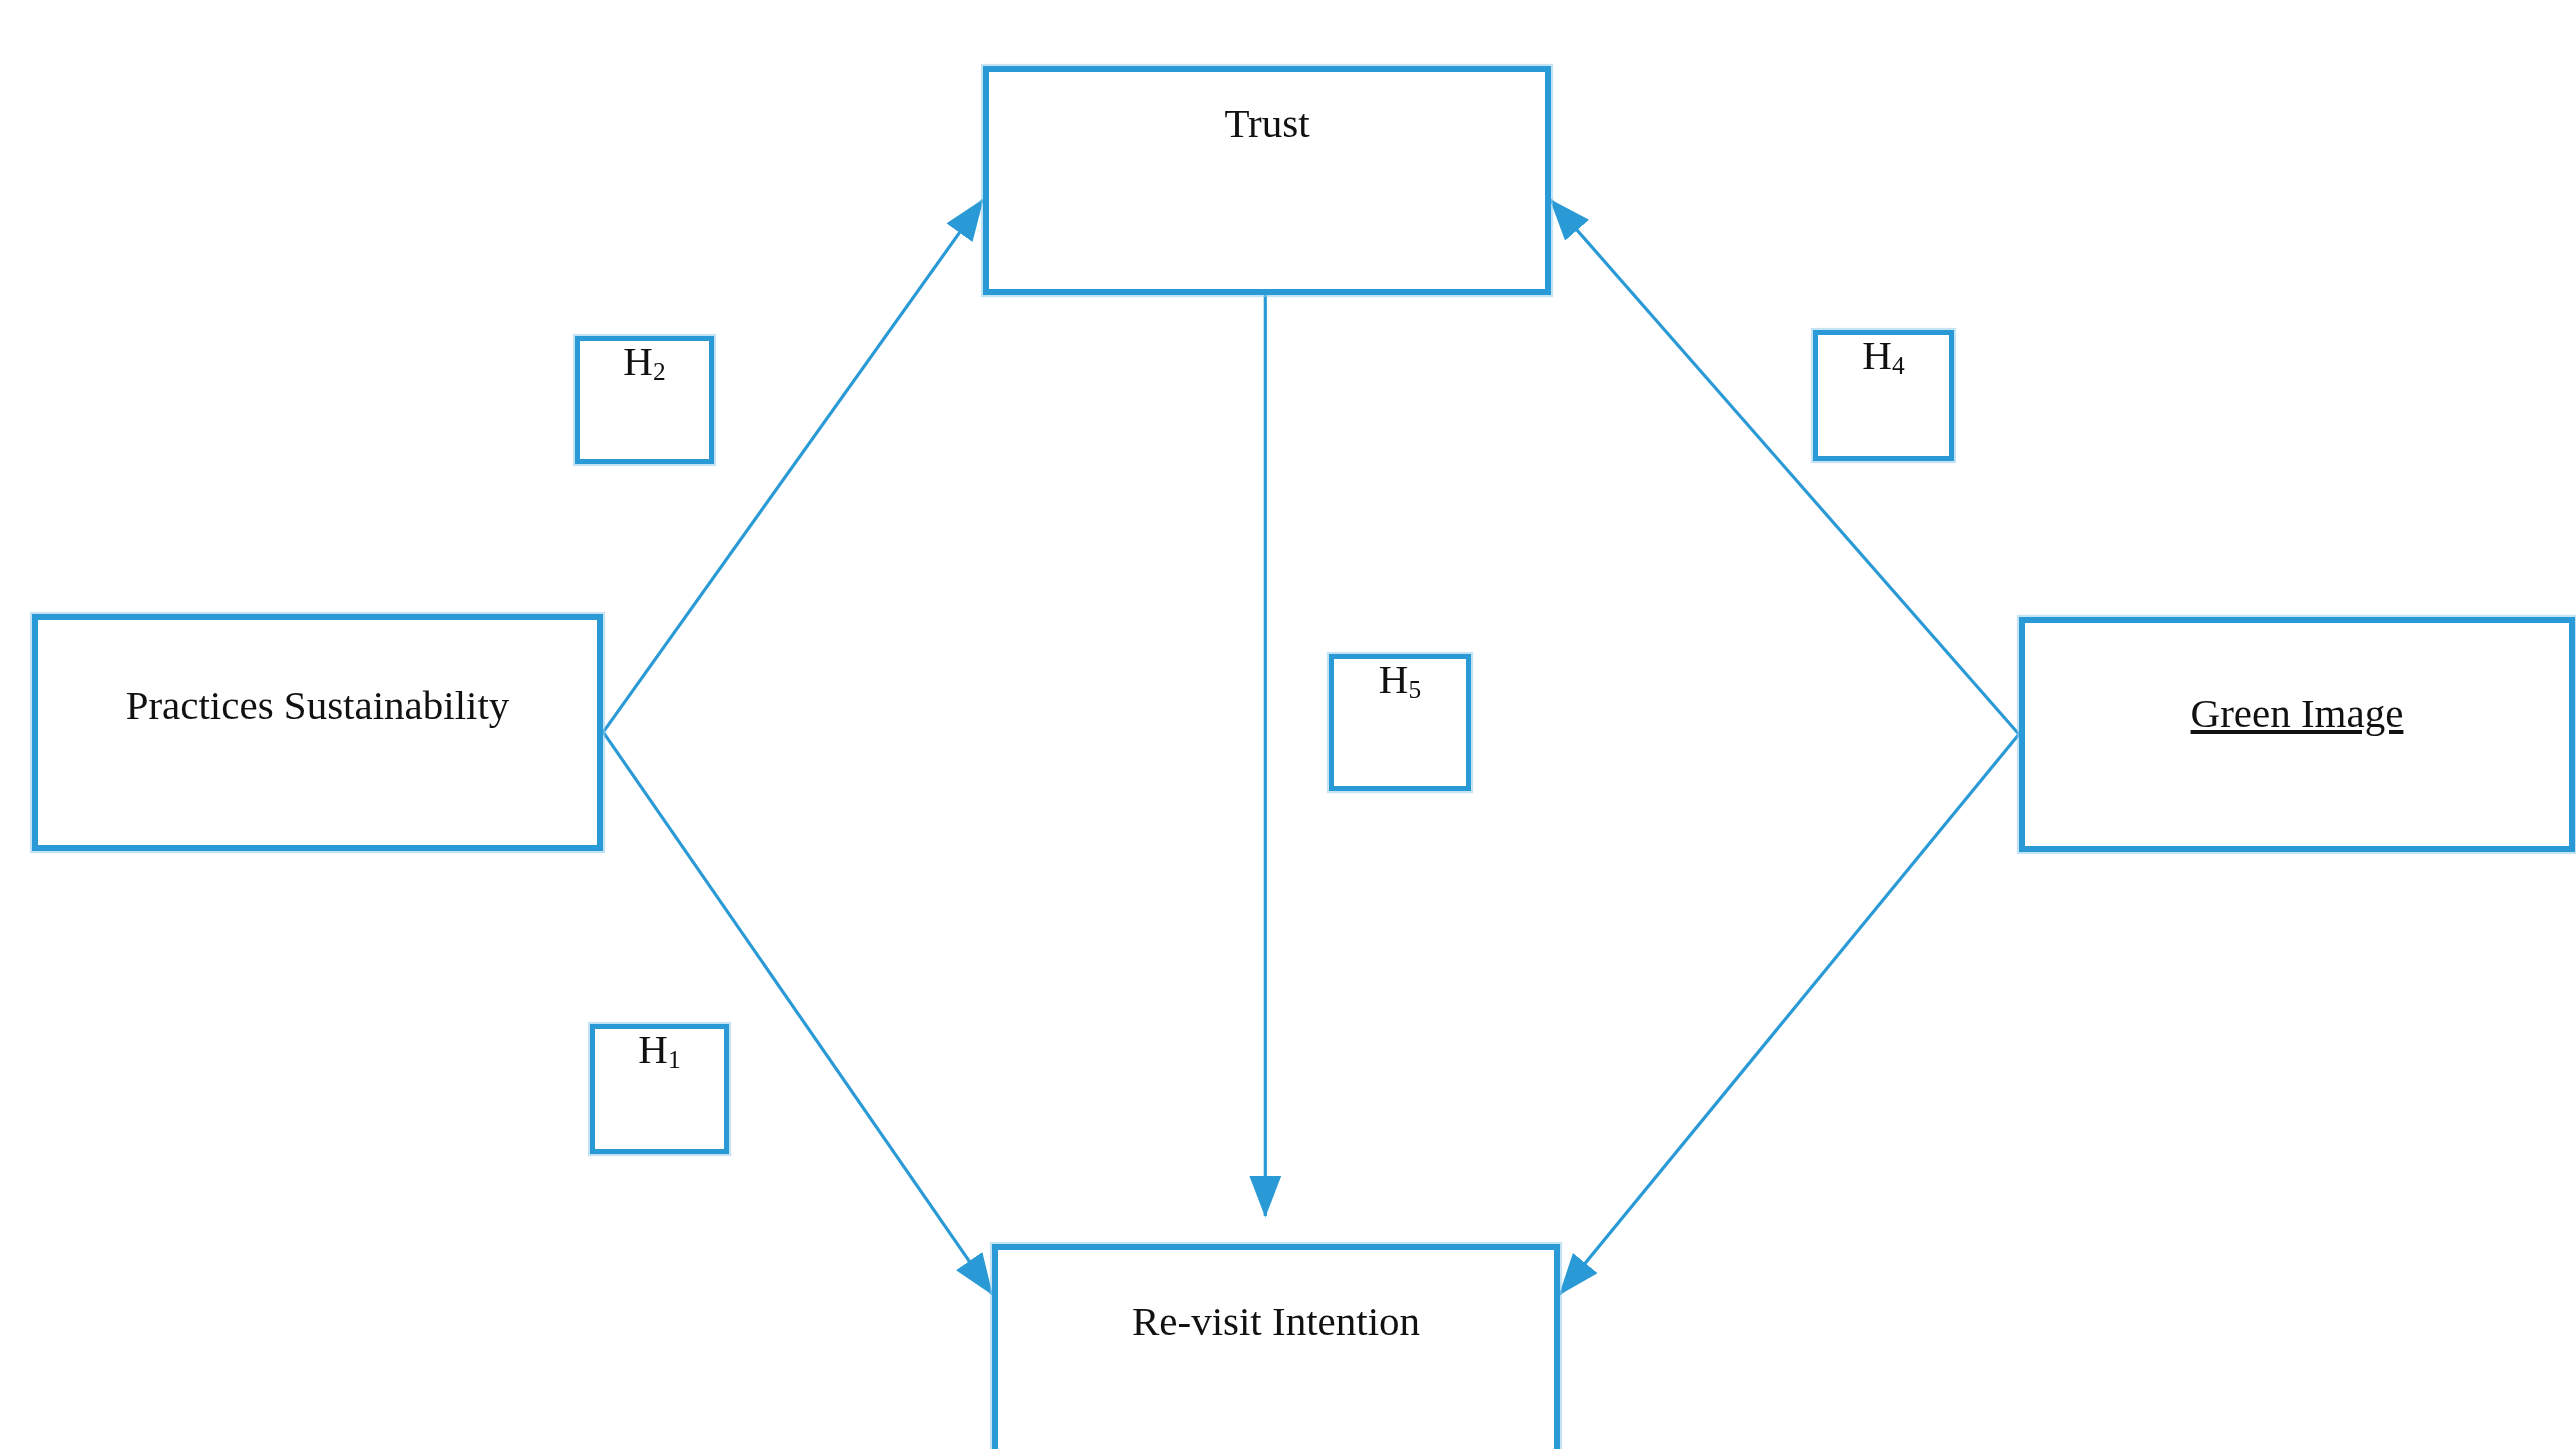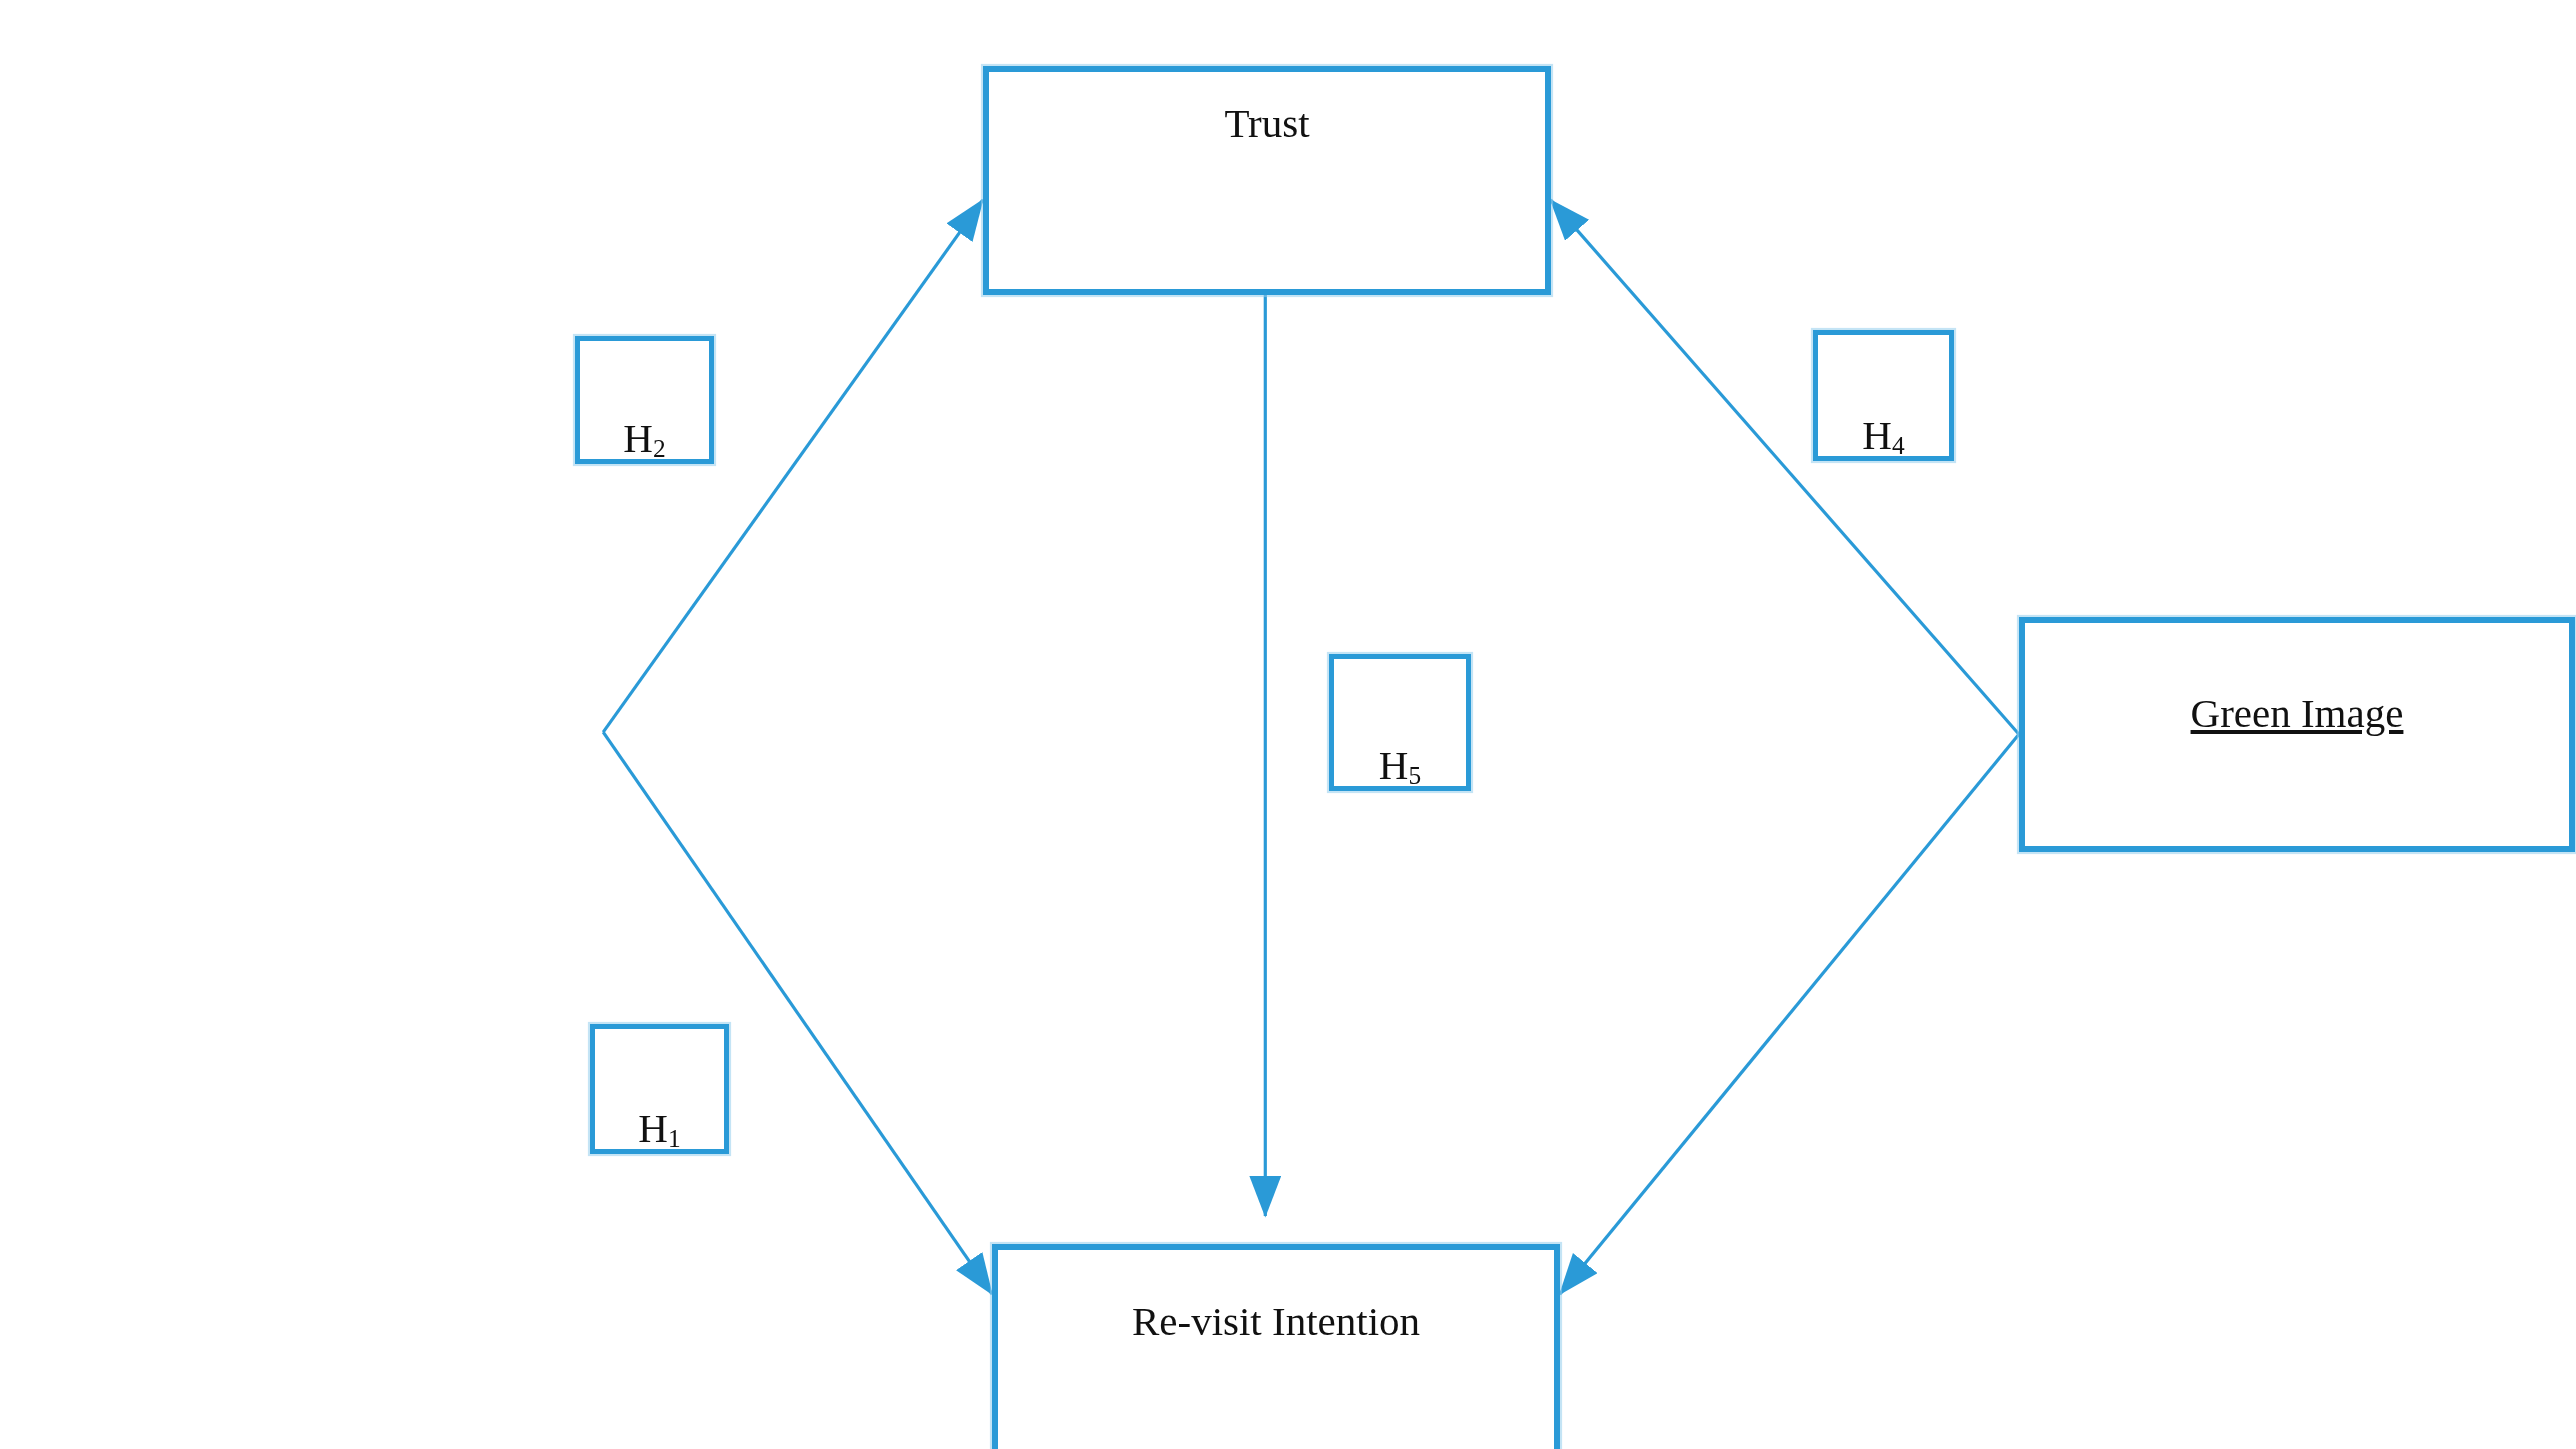--- a/index.html
+++ b/index.html
@@ -50,21 +50,21 @@
     white-space:nowrap;
   }
   .hbox{
     position:absolute;
     box-sizing:border-box;
     border:5.7px solid var(--accent);
     box-shadow:0 0 0 2.1px var(--halo);
     background:var(--bg);
     display:flex;
     justify-content:center;
-    align-items:flex-end;
+    align-items:flex-start;
   }
   .hlabel{
     font-size:41px;
     line-height:1;
     white-space:nowrap;
   }
   .hlabel sub{
     font-size:0.62em;
     line-height:0;
     vertical-align:-0.18em;
@@ -96,20 +96,23 @@
     <path class="edge" d="M 2845 981 L 2185 228" marker-end="url(#arrow)"></path>
     <path class="edge" d="M 1783 362 L 1783 1660" marker-end="url(#arrow)"></path>
     <path class="edge" d="M 850 978 L 1398 1770" marker-end="url(#arrow)"></path>
     <path class="edge" d="M 2845 981 L 2198 1770" marker-end="url(#arrow)"></path>
   </svg>
 
   <div class="node" id="node-trust">
     <span class="node-label">Trust</span>
   </div>
 
+  <div class="node" id="node-practices">
+    <span class="node-label">Practices Sustainability</span>
+  </div>
 
   <div class="node" id="node-green">
     <span class="node-label">Green Image</span>
   </div>
 
   <div class="node" id="node-revisit">
     <span class="node-label">Re-visit Intention</span>
   </div>
 
   <div class="hbox" id="hyp-h2">

